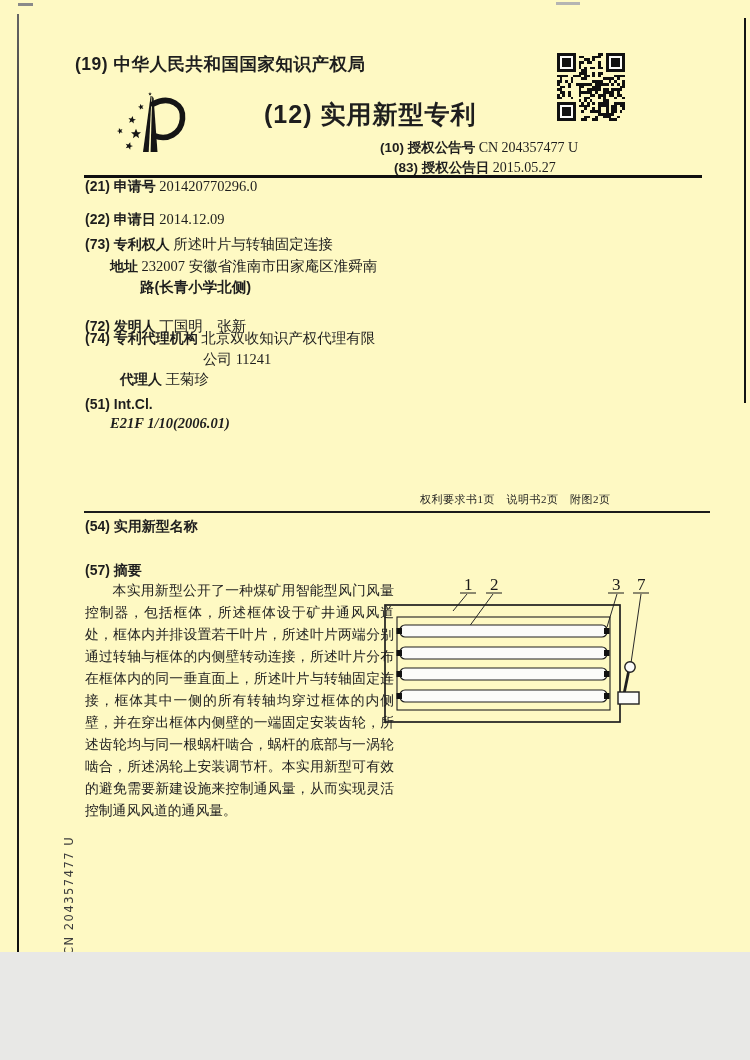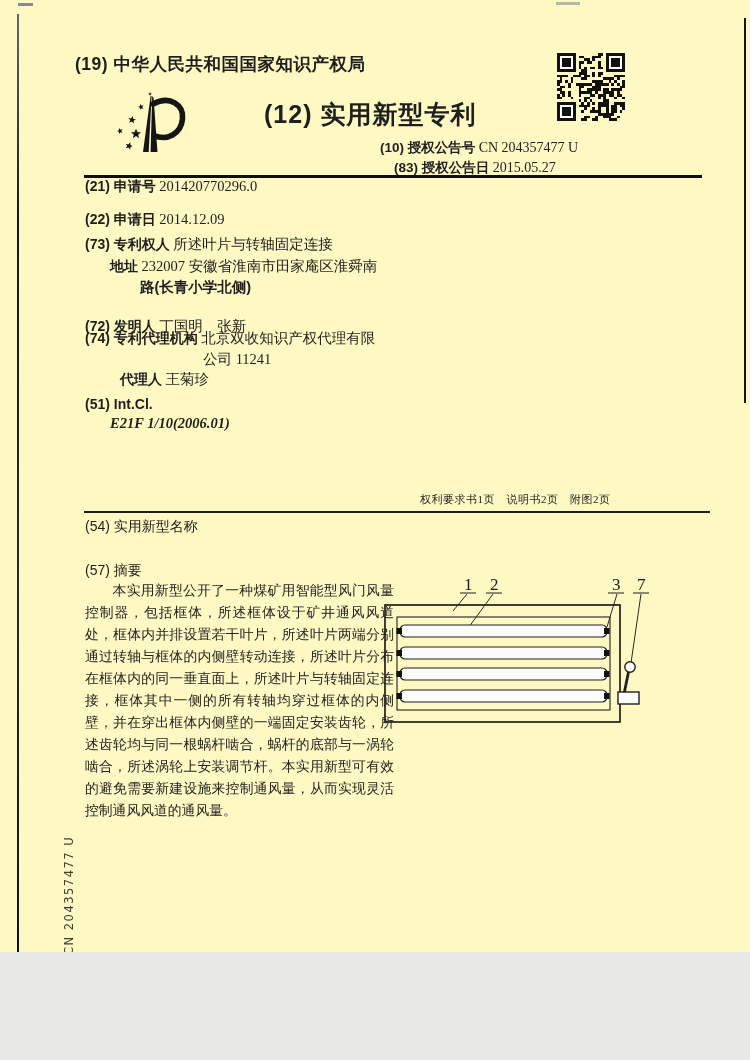--- a/index.html
+++ b/index.html
@@ -37,21 +37,21 @@
 
   
   .bib{font-size:14px;white-space:nowrap;}
   .bib .lbl{font-family:"Liberation Sans","DejaVu Sans",sans-serif;font-weight:bold;}
   .bib .val{font-size:14.5px;}
 
   
   .pages-info{left:420px;top:492px;font-size:11px;letter-spacing:.5px;}
 
   
-  .sec-label{font-family:"Liberation Sans","DejaVu Sans",sans-serif;font-weight:normal;font-size:14px;}
+  .sec-label{font-family:"Liberation Sans","DejaVu Sans",sans-serif;font-weight:bold;font-size:14px;}
   .title-label{left:85px;top:518px;}
   .title-value{left:110px;top:540px;font-size:14px;}
   .abstract-label{left:85px;top:562px;}
   .abstract-text{
     left:85px;top:580px;width:309px;
     font-size:13.8px;line-height:22px;text-align:justify;text-indent:2em;
     color:#222;
   }
 
   

